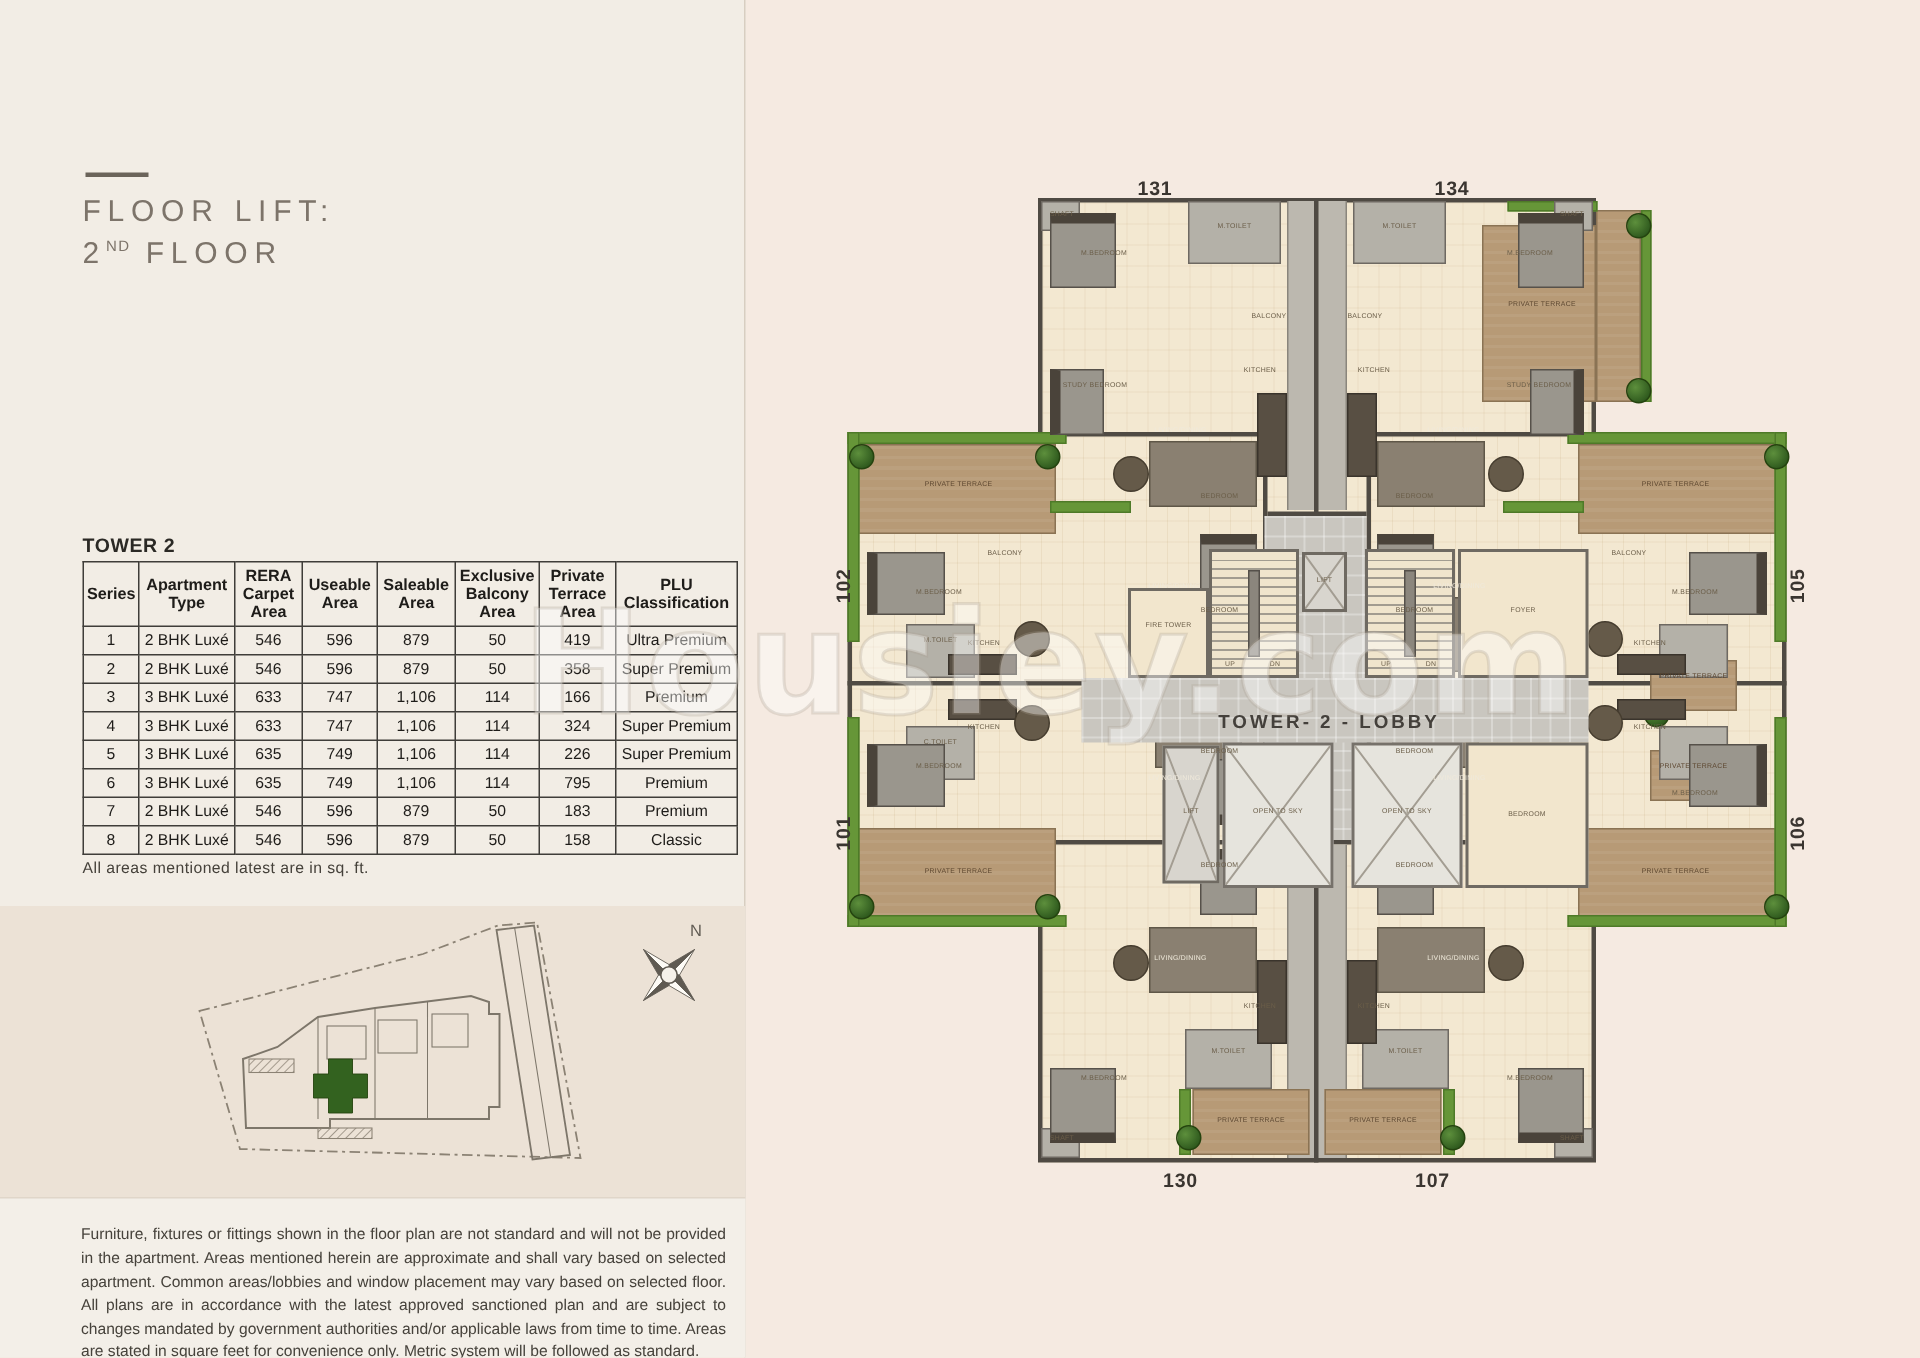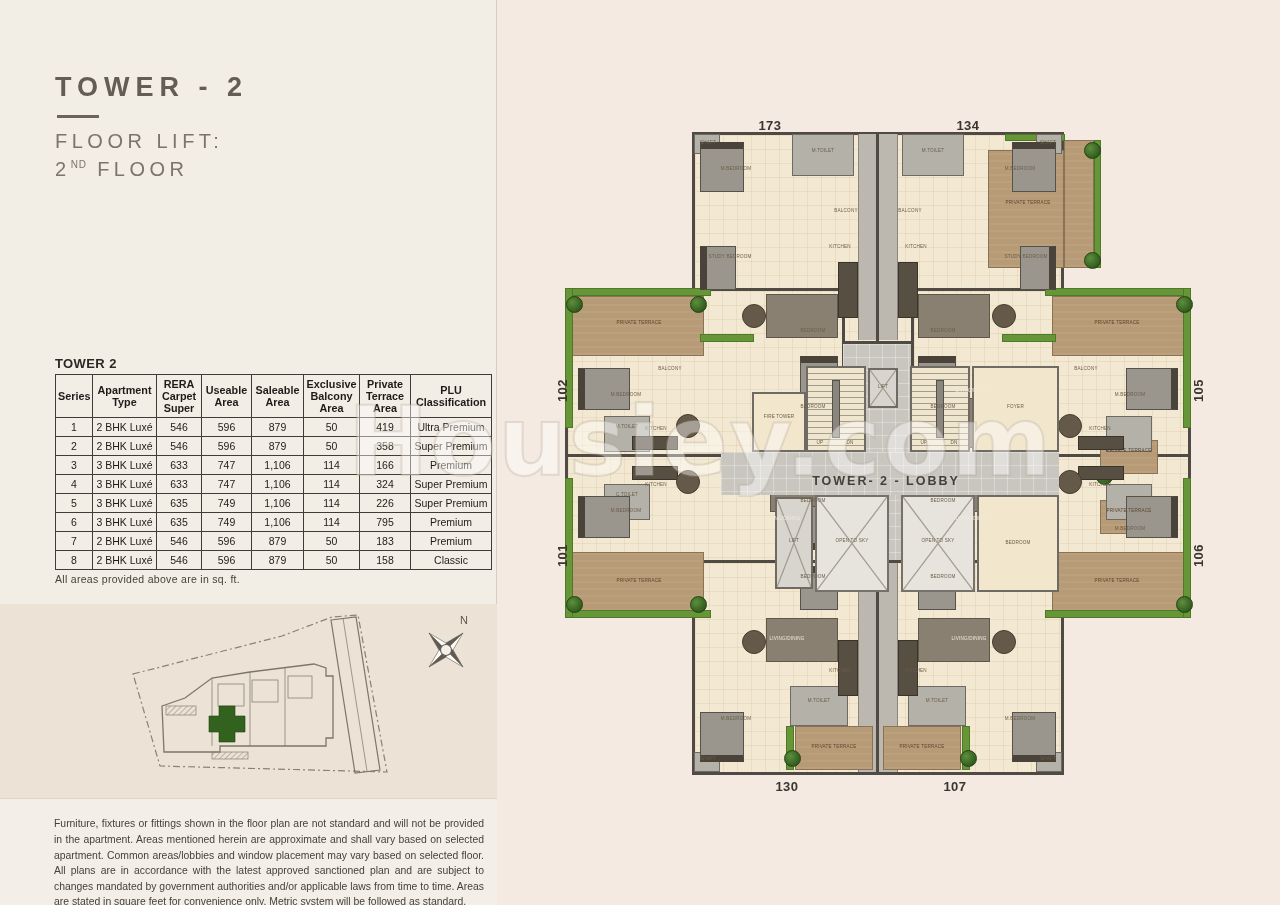--- a/index.html
+++ b/index.html
@@ -62,42 +62,41 @@
       font-family:"DejaVu Sans",sans-serif}
   svg text{font-family:"Liberation Sans",sans-serif}
 </style>
 </head>
 <body>
 
 <div class="lp">
   <div class="lp-site"></div>
   <div class="lp-disc"></div>
 
-  <div class="title">TOWER - 2</div>
   <div class="trule"></div>
   <div class="sub" style="top:130px"><span>FLOOR LIFT:</span></div>
   <div class="sub" style="top:158px"><span>2</span><sup>ND</sup><span> FLOOR</span></div>
 
   <div class="tcap">TOWER 2</div>
   <table class="area">
     <colgroup>
         <col style="width:37px">
         <col style="width:64px">
         <col style="width:45px">
         <col style="width:50px">
         <col style="width:52px">
         <col style="width:56px">
         <col style="width:51px">
         <col style="width:81px">
       </colgroup>
     <thead>
         <tr>
           <th>Series</th>
           <th class="">Apartment Type</th>
-          <th>RERA Carpet Super</th>
+          <th>RERA Carpet Area</th>
           <th>Useable Area</th>
           <th>Saleable Area</th>
           <th>Exclusive Balcony Area</th>
           <th>Private Terrace Area</th>
           <th class="">PLU Classification</th>
         </tr>
       </thead>
     <tbody>
         <tr>
           <td>1</td>
@@ -174,21 +173,21 @@
           <td class="la">2 BHK Luxé</td>
           <td>546</td>
           <td>596</td>
           <td>879</td>
           <td>50</td>
           <td>158</td>
           <td class="la">Classic</td>
         </tr>
       </tbody>
   </table>
-  <div class="note">All areas provided above are in sq. ft.</div>
+  <div class="note">All areas mentioned latest are in sq. ft.</div>
 
   <svg class="abs" style="left:100px;top:606px" width="385" height="190" viewBox="0 0 385 190">
     <defs>
       <pattern id="hat" width="4" height="4" patternUnits="userSpaceOnUse" patternTransform="rotate(45)">
         <line x1="0" y1="0" x2="0" y2="4" stroke="#8b8274" stroke-width="1"></line>
       </pattern>
     </defs>
     <polygon points="33,68 182,30 232,11 258,9 287,166 60,160" fill="none" stroke="#8b8274" stroke-width="1.2" stroke-dasharray="7 3 2 3"></polygon>
     <polygon points="231,14 256,11 280,164 255,167" fill="none" stroke="#7d766a" stroke-width="1.2"></polygon>
     <line x1="243" y1="12" x2="267" y2="165" stroke="#7d766a" stroke-width=".7"></line>
@@ -423,21 +422,21 @@
   <i class="q" style="left:914px;top:440px;width:20px">UP</i>
   <i class="q" style="left:944px;top:440px;width:20px">DN</i>
   <i class="q" style="left:866px;top:384px;width:34px">LIFT</i>
   <i class="q" style="left:776px;top:538px;width:36px">LIFT</i>
   <i class="q" style="left:815px;top:538px;width:74px">OPEN TO SKY</i>
   <i class="q" style="left:901px;top:538px;width:74px">OPEN TO SKY</i>
   <i class="q" style="left:972px;top:404px;width:87px">FOYER</i>
   <i class="q" style="left:980px;top:540px;width:76px">BEDROOM</i>
 
   <div class="lobby">TOWER- 2  -  LOBBY</div>
-  <div class="un" style="left:750px;top:118px">173</div>
+  <div class="un" style="left:750px;top:118px">131</div>
   <div class="un" style="left:948px;top:118px">134</div>
   <div class="un unv" style="left:542px;top:383px">102</div>
   <div class="un unv" style="left:542px;top:548px">101</div>
   <div class="un unv" style="left:1178px;top:383px">105</div>
   <div class="un unv" style="left:1178px;top:548px">106</div>
   <div class="un" style="left:767px;top:779px">130</div>
   <div class="un" style="left:935px;top:779px">107</div>
 </div>
 
 <div class="wm">Housiey.com</div>

